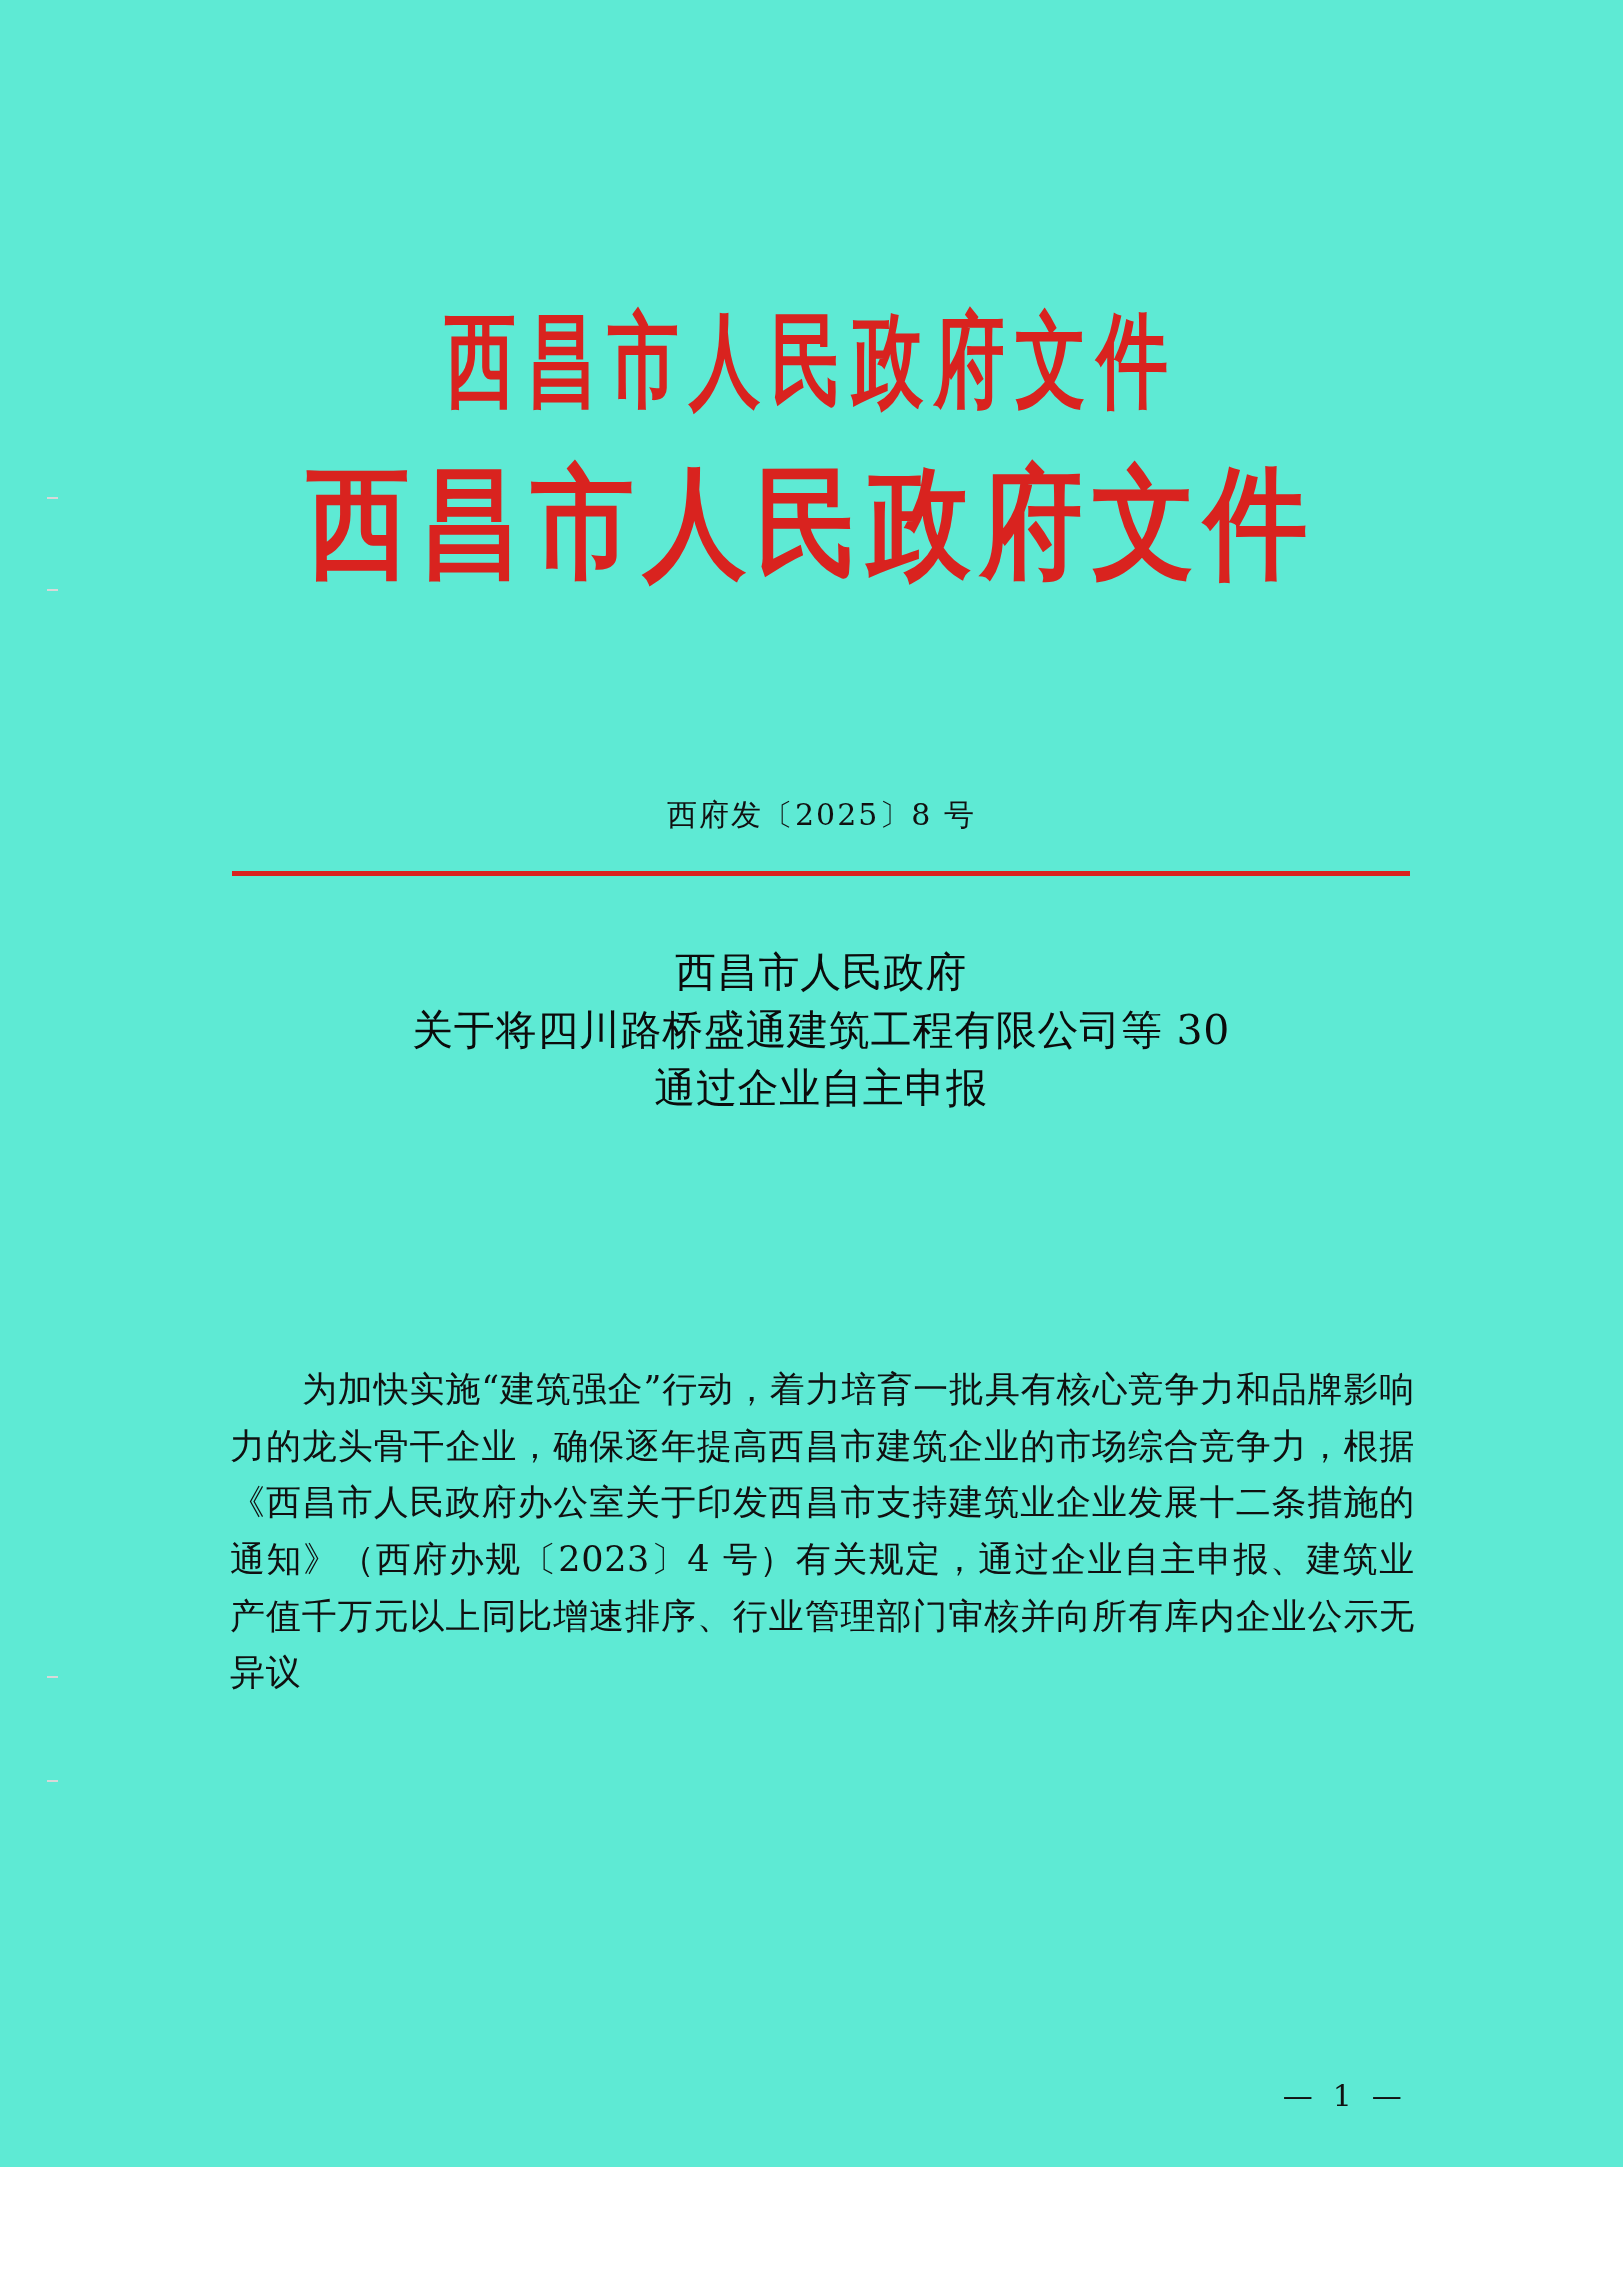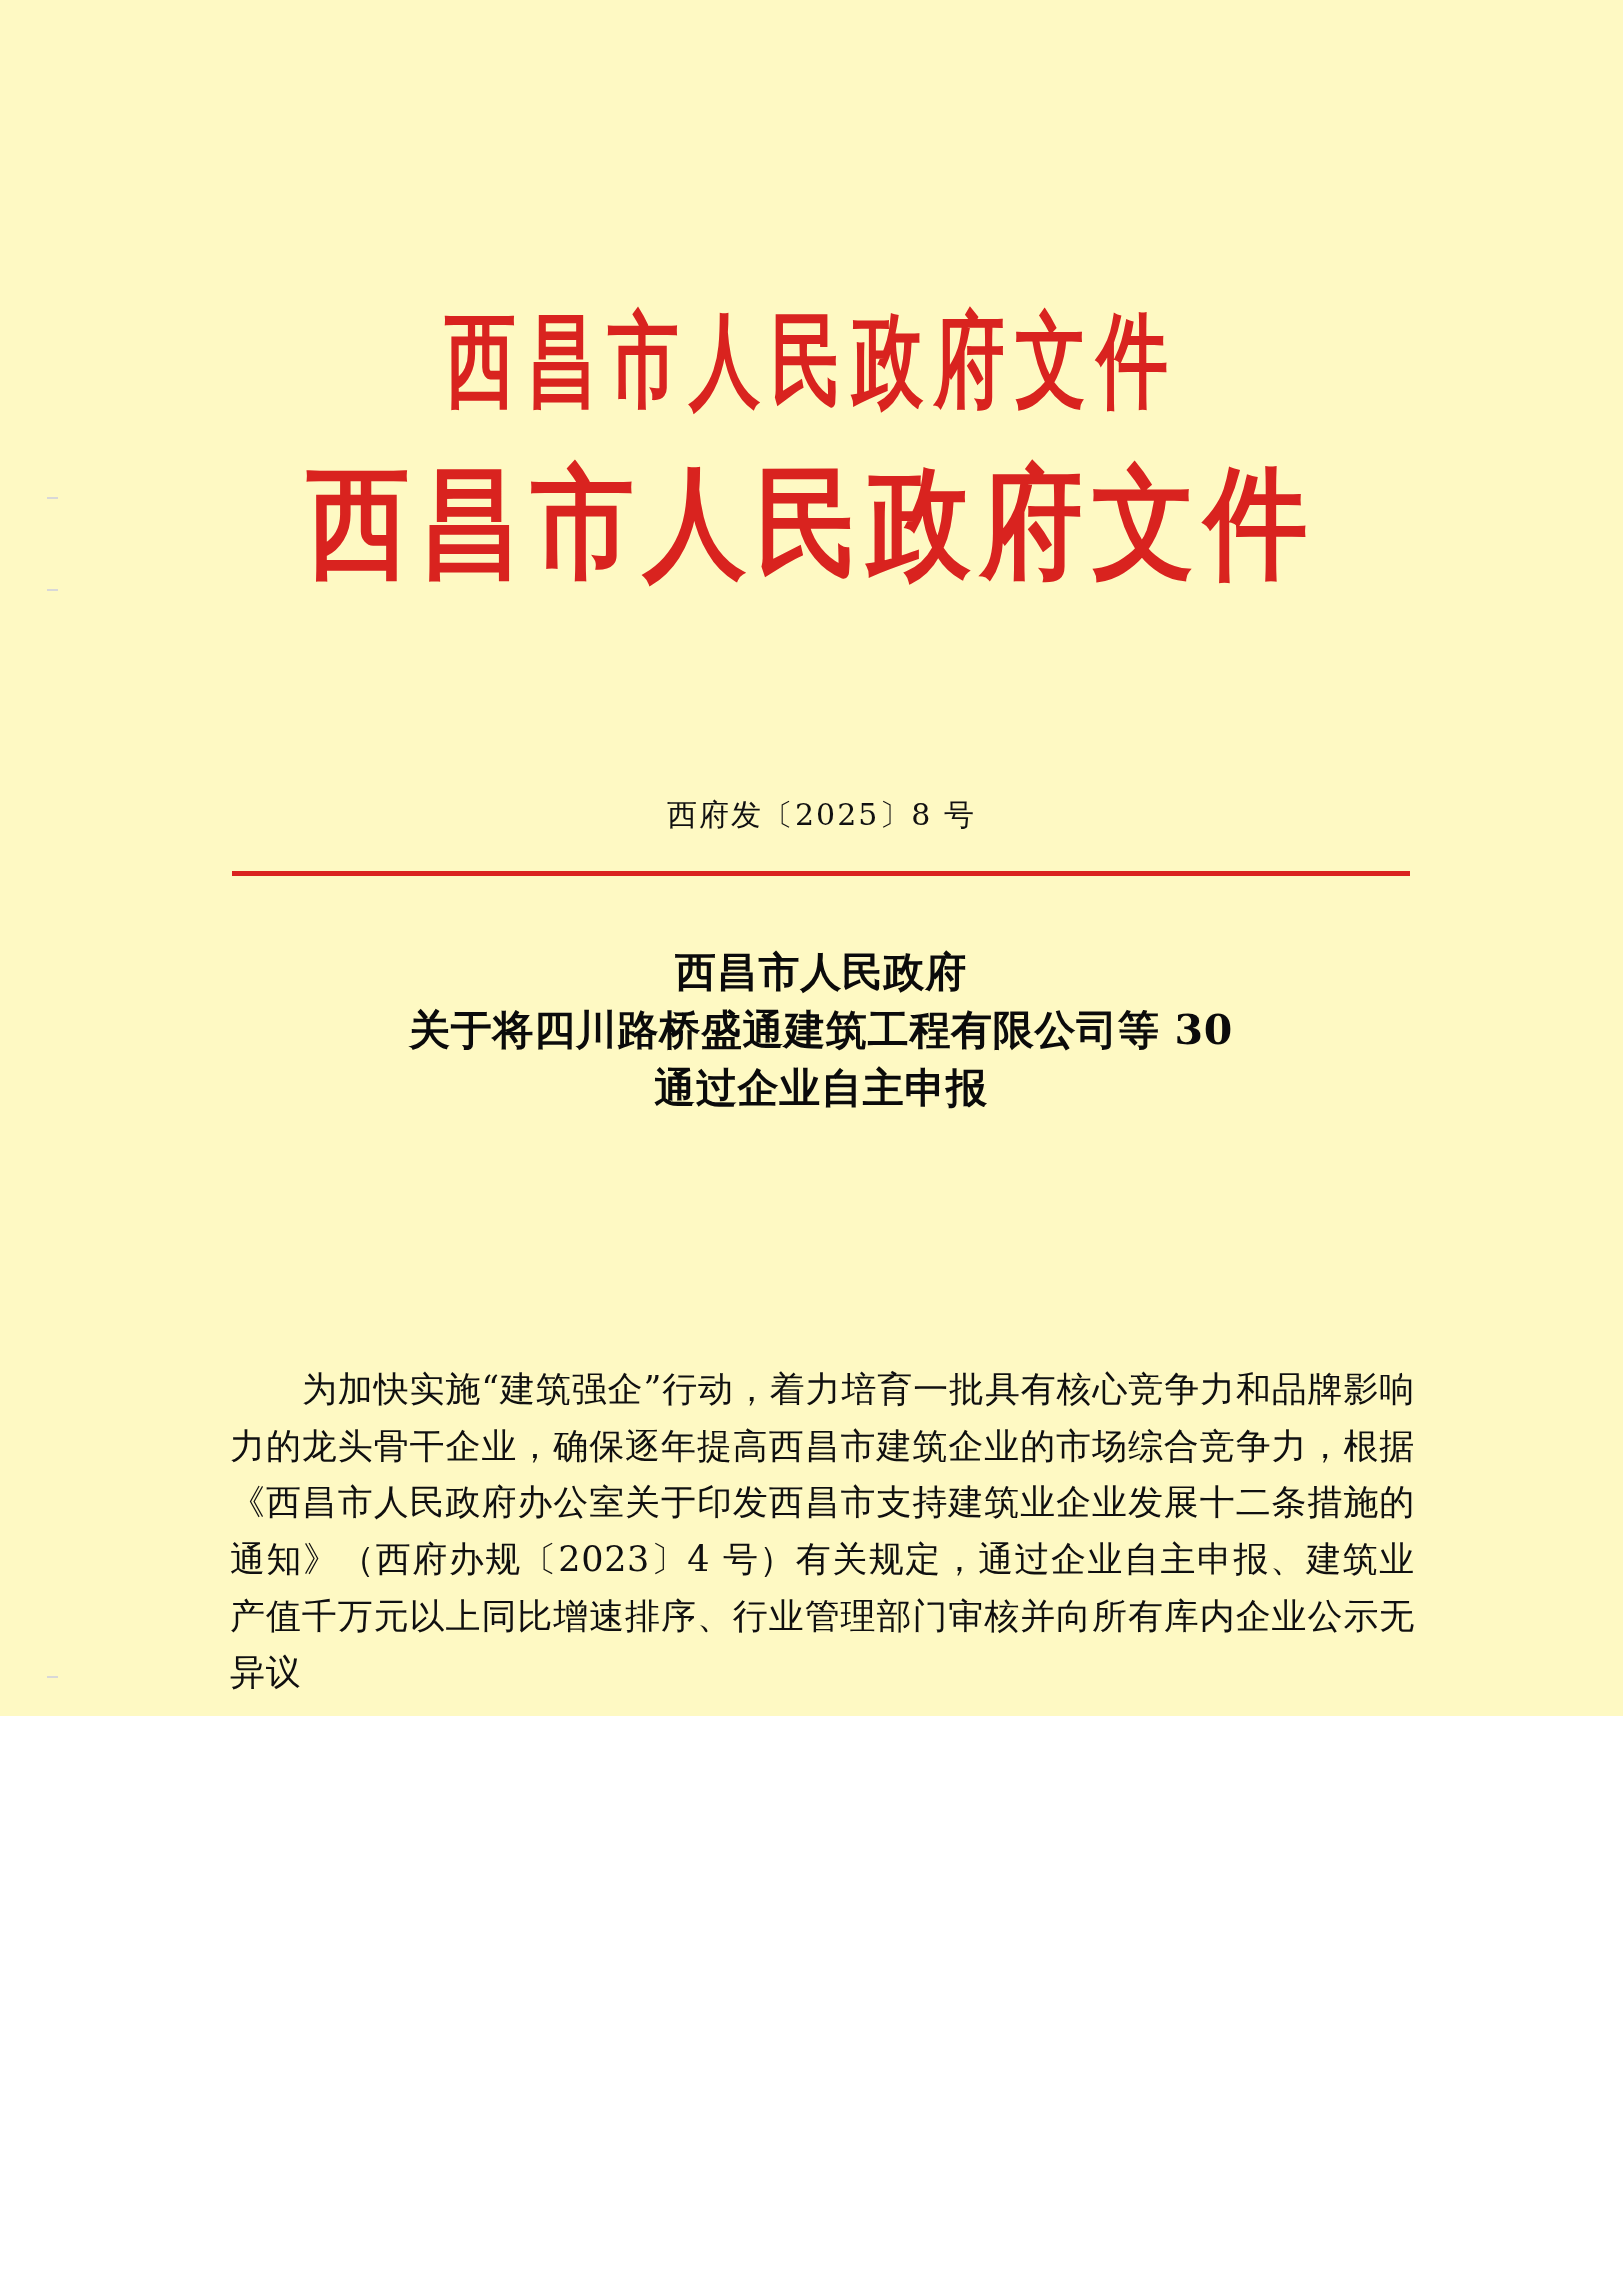--- a/index.html
+++ b/index.html
@@ -6,22 +6,22 @@
     margin: 0;
     padding: 0;
     background: #ffffff;
   }
   body {
     font-family: "DejaVu Serif", "Liberation Serif", serif;
   }
   .page {
     position: relative;
     width: 1623px;
-    height: 1716px;
-    background: #fef9c3;
+    height: 2167px;
+    background: #5eead4;
     overflow: hidden;
     box-sizing: border-box;
   }
 
   
   .masthead {
     position: absolute;
     top: 308px;
     left: 0;
     width: 100%;
@@ -76,21 +76,21 @@
   }
 
   
   .title-block {
     position: absolute;
     top: 943px;
     left: 196px;
     width: 1250px;
     text-align: center;
     font-family: "DejaVu Serif", "Liberation Serif", serif;
-    font-weight: 700;
+    font-weight: 400;
     font-size: 41px;
     line-height: 1.42;
     color: #0b0b0b;
     letter-spacing: 0.7px;
   }
   .title-block .line {
     display: block;
     white-space: nowrap;
   }
 

